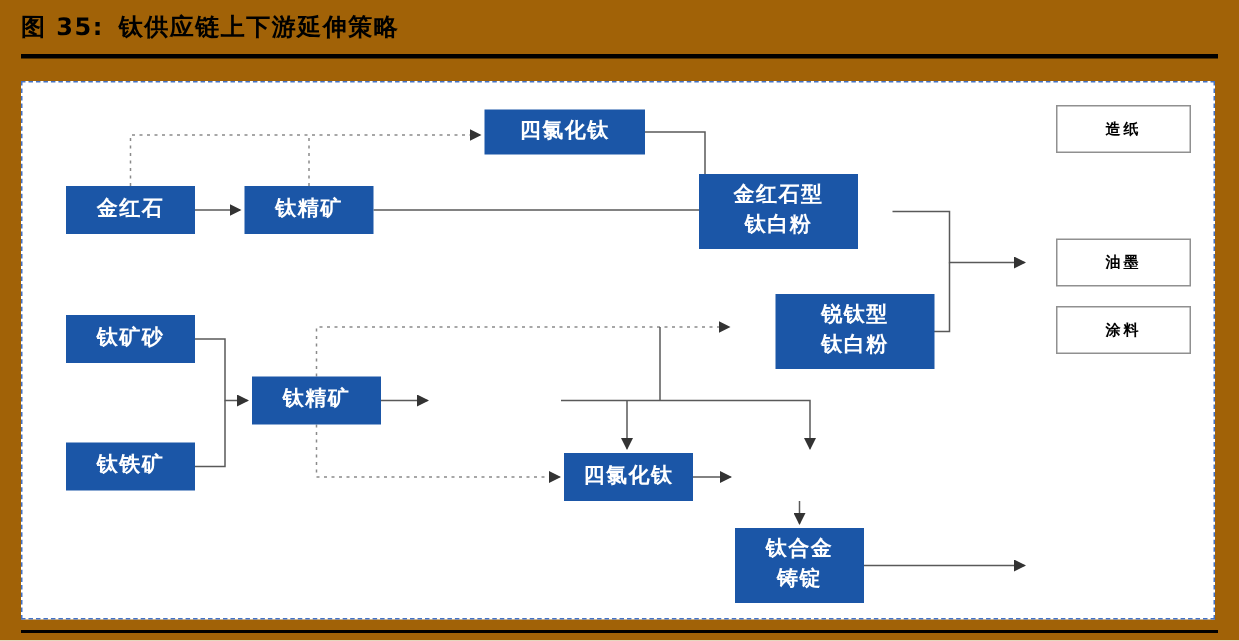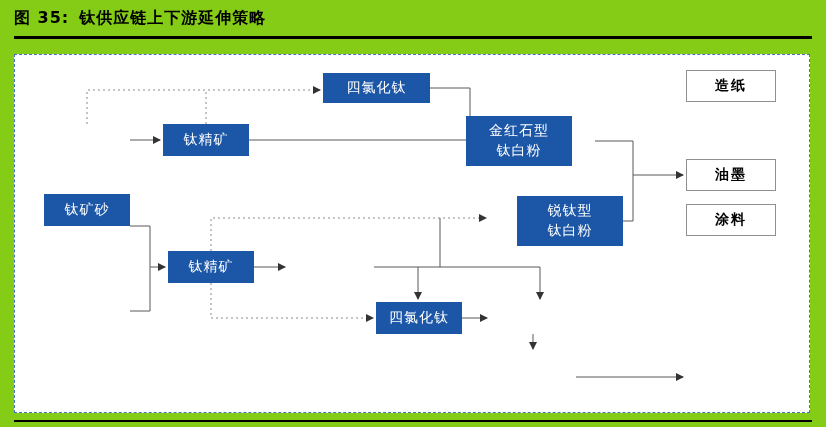--- a/index.html
+++ b/index.html
@@ -1,19 +1,19 @@
 <!DOCTYPE html>
 <html><head>
 <meta charset="utf-8">
 <style>
   html,body{margin:0;padding:0;background:#ffffff;}
   .page{
     position:relative;
     width:826px;height:427px;
-    background:#84cc16;
+    background:#a16207;
     font-family:"DejaVu Sans","Liberation Sans",sans-serif;
     overflow:hidden;
   }
   .fig-header{
     position:absolute;left:14px;top:8px;
     font-size:16px;font-weight:bold;color:#000000;
     letter-spacing:1px;white-space:nowrap;
   }
   .fig-label{margin-right:10px;}
   .rule-top{
@@ -23,29 +23,29 @@
     position:absolute;left:14px;top:420px;width:798px;height:2px;background:#000000;
   }
   .frame{
     position:absolute;left:14px;top:54px;width:796px;height:359px;
     border:1.5px dashed #4472c4;box-sizing:border-box;background:#ffffff;
   }
   .edges{position:absolute;left:0;top:0;width:826px;height:427px;pointer-events:none;}
   .bnode{
     position:absolute;background:#1b56a7;color:#ffffff;
     display:flex;flex-direction:column;align-items:center;justify-content:center;
-    font-size:14px;font-weight:normal;letter-spacing:1px;line-height:1.4;
+    font-size:14px;font-weight:bold;letter-spacing:1px;line-height:1.4;
     box-sizing:border-box;text-align:center;
   }
   .wnode{
     position:absolute;background:#ffffff;color:#000000;
     border:1px solid #909090;
     display:flex;align-items:center;justify-content:center;
-    font-size:14px;font-weight:bold;letter-spacing:2px;
-    box-sizing:border-box;text-align:center;
+    font-size:10px;font-weight:bold;letter-spacing:2px;
+    box-sizing:border-box;text-align:center;margin-left:18px;
   }
 </style>
 </head>
 <body>
 
 <div class="page">
 
   <div class="fig-header">
     <span class="fig-label">图 35:</span><span class="fig-title">钛供应链上下游延伸策略</span>
   </div>
@@ -74,42 +74,52 @@
       <path d="M374,267 H540 V299" marker-end="url(#arrow)"></path>
       <path d="M440,267 V218"></path>
       <path d="M418,267 V299" marker-end="url(#arrow)"></path>
       <path d="M211,283 V318 H373" stroke="#8a8a8a" stroke-dasharray="2 3" marker-end="url(#arrow)"></path>
       <path d="M462,318 H487" marker-end="url(#arrow)"></path>
       <path d="M533,334 V349" marker-end="url(#arrow)"></path>
       <path d="M576,377 H683" marker-end="url(#arrow)"></path>
     </g>
   </svg>
 
+  <div class="bnode" style="left:44px;top:124px;width:86px;height:32px">
+    <span>金红石</span>
+  </div>
   <div class="bnode" style="left:163px;top:124px;width:86px;height:32px">
     <span>钛精矿</span>
   </div>
   <div class="bnode" style="left:323px;top:73px;width:107px;height:30px">
     <span>四氯化钛</span>
   </div>
   <div class="bnode" style="left:466px;top:116px;width:106px;height:50px">
     <span>金红石型</span>
     <span>钛白粉</span>
   </div>
   <div class="bnode" style="left:517px;top:196px;width:106px;height:50px">
     <span>锐钛型</span>
     <span>钛白粉</span>
   </div>
-  <div class="bnode" style="left:44px;top:194px;width:86px;height:32px">
+  <div class="bnode" style="left:44px;top:210px;width:86px;height:32px">
     <span>钛矿砂</span>
+  </div>
+  <div class="bnode" style="left:44px;top:295px;width:86px;height:32px">
+    <span>钛铁矿</span>
   </div>
   <div class="bnode" style="left:168px;top:251px;width:86px;height:32px">
     <span>钛精矿</span>
   </div>
   <div class="bnode" style="left:376px;top:302px;width:86px;height:32px">
     <span>四氯化钛</span>
+  </div>
+  <div class="bnode" style="left:490px;top:352px;width:86px;height:50px">
+    <span>钛合金</span>
+    <span>铸锭</span>
   </div>
 
   <div class="wnode" style="left:686px;top:70px;width:90px;height:32px">
     <span>造纸</span>
   </div>
   <div class="wnode" style="left:686px;top:159px;width:90px;height:32px">
     <span>油墨</span>
   </div>
   <div class="wnode" style="left:686px;top:204px;width:90px;height:32px">
     <span>涂料</span>

